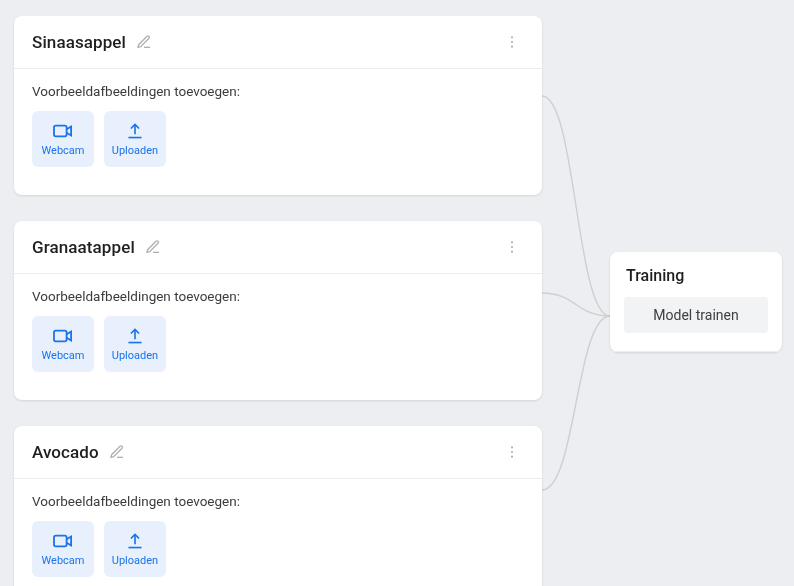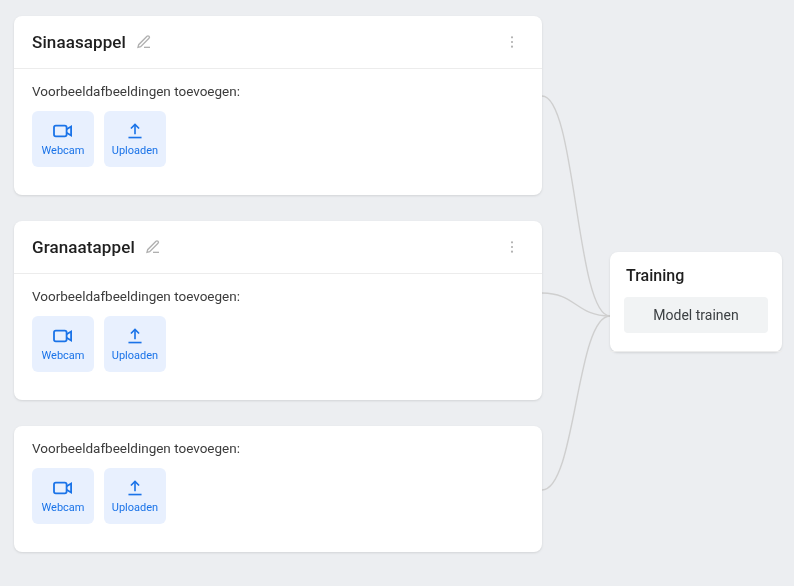--- a/index.html
+++ b/index.html
@@ -214,20 +214,36 @@
               <path d="M7 8l5-5 5 5"></path>
               <path d="M4 19h16"></path>
             </svg>
           <span class="input-btn-label">Uploaden</span>
         </div>
       </div>
     </div>
   </div>
 
   <div class="class-card">
+    <div class="class-header">
+      <span class="class-title">Avocado</span>
+      <span class="edit-icon">
+        <svg width="16" height="16" viewBox="0 0 24 24" fill="none" stroke="currentColor" stroke-width="2">
+            <path d="M12 20h9"></path>
+            <path d="M16.5 3.5a2.1 2.1 0 0 1 3 3L7 19l-4 1 1-4Z"></path>
+          </svg>
+      </span>
+      <span class="menu-icon">
+        <svg width="16" height="16" viewBox="0 0 24 24" fill="currentColor">
+            <circle cx="12" cy="5" r="1.6"></circle>
+            <circle cx="12" cy="12" r="1.6"></circle>
+            <circle cx="12" cy="19" r="1.6"></circle>
+          </svg>
+      </span>
+    </div>
     <div class="class-body">
       <div class="add-label">Voorbeeldafbeeldingen toevoegen:</div>
       <div class="input-buttons">
         <div class="input-btn">
           <svg width="22" height="18" viewBox="0 0 24 20" fill="none" stroke="#1a73e8" stroke-width="2">
               <rect x="2" y="4" width="14" height="12" rx="2"></rect>
               <path d="M16 8l5-3v10l-5-3"></path>
             </svg>
           <span class="input-btn-label">Webcam</span>
         </div>

